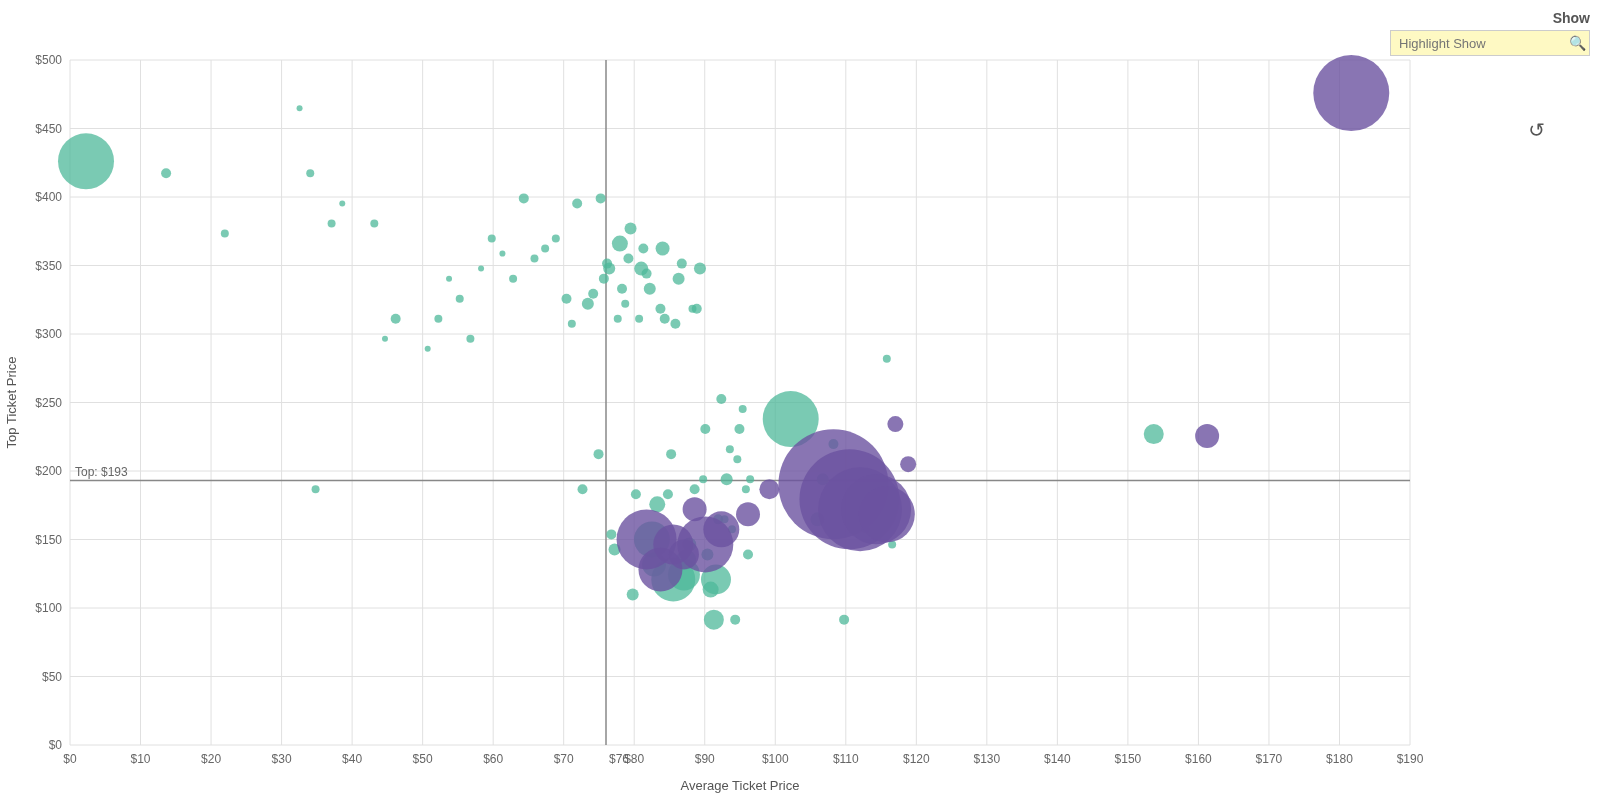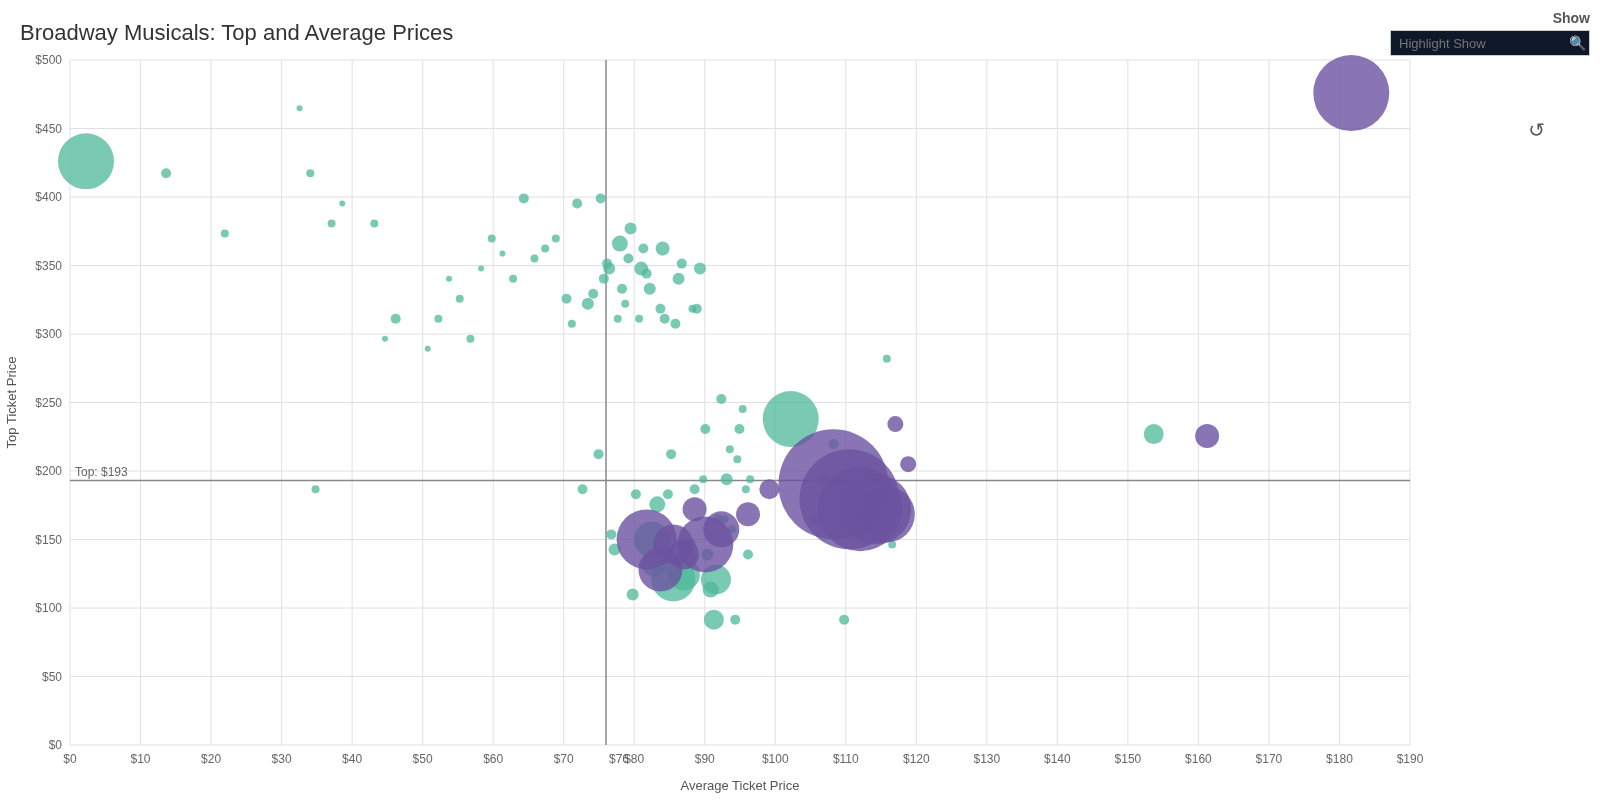--- a/index.html
+++ b/index.html
@@ -40,21 +40,21 @@
     }
     .show-filter-label {
       font-size: 14px;
       color: #555;
       font-weight: bold;
     }
     .show-filter-input-wrap {
       display: flex;
       align-items: center;
       border: 1px solid #ccc;
-      background: #0f172a;
+      background: #fef9c3;
       padding: 4px 8px;
       width: 200px;
     }
     .show-filter-input {
       border: none;
       outline: none;
       font-size: 13px;
       color: #888;
       width: 170px;
       background: transparent;
@@ -106,21 +106,20 @@
       font-size: 20px;
       color: #555;
       pointer-events: none;
     }
   </style>
 </head>
 <body>
 
 <div class="chart-container">
 
-  <div class="chart-title">Broadway Musicals: Top and Average Prices</div>
 
   <div class="show-filter">
     <span class="show-filter-label">Show</span>
     <div class="show-filter-input-wrap">
       <input class="show-filter-input" type="text" placeholder="Highlight Show" style="">
       <span class="search-icon">🔍</span>
     </div>
   </div>
 
   <svg class="chart-svg" id="chart">

